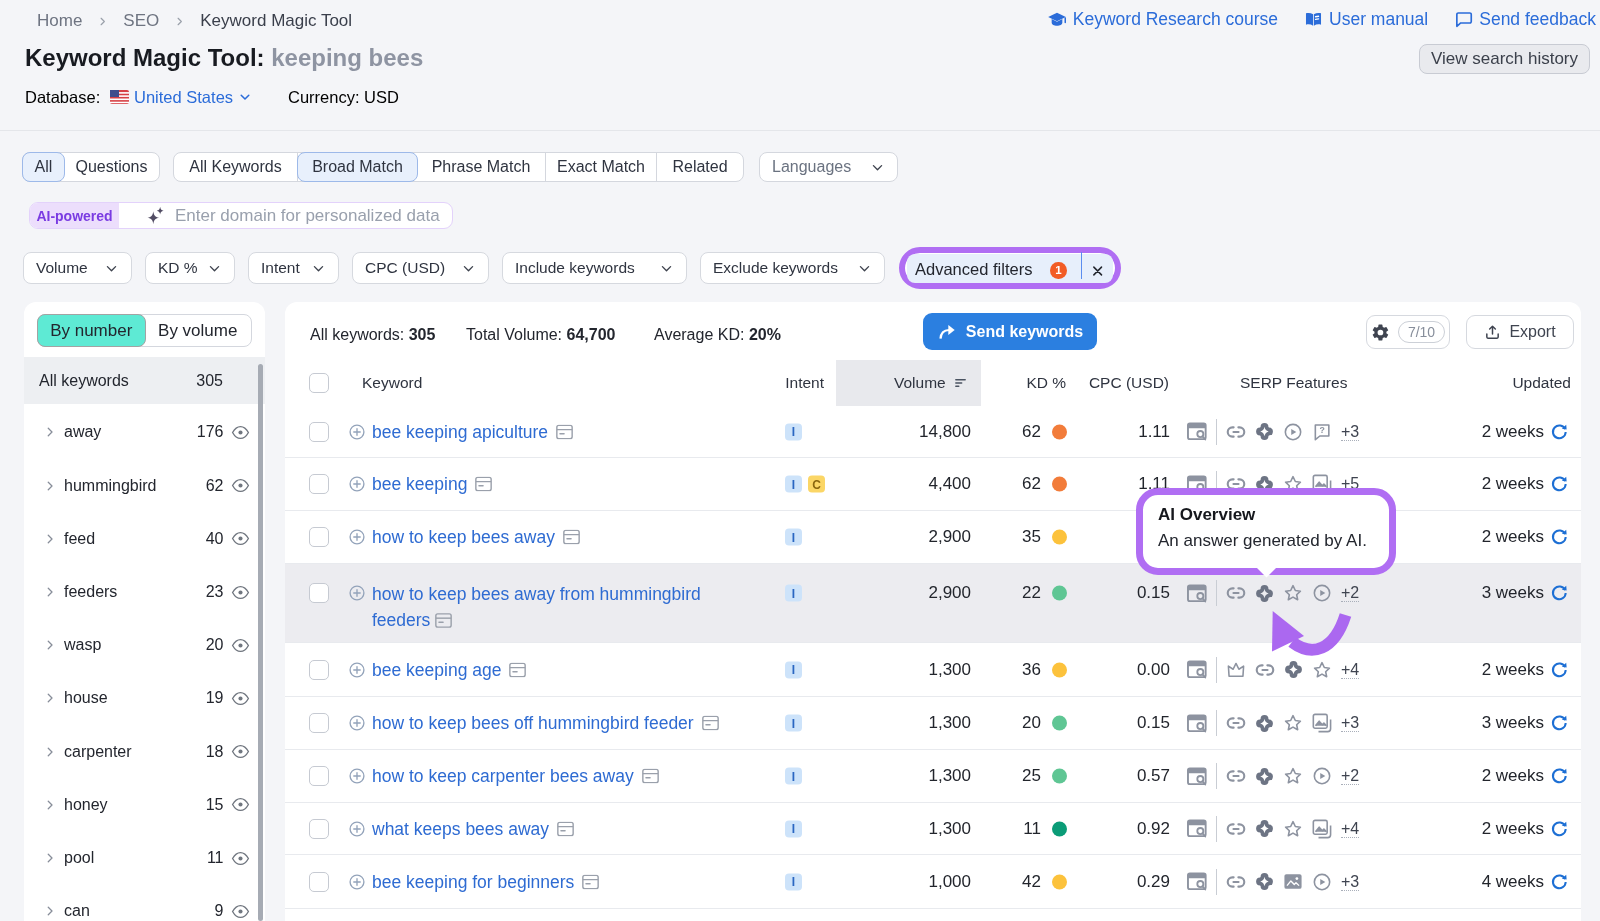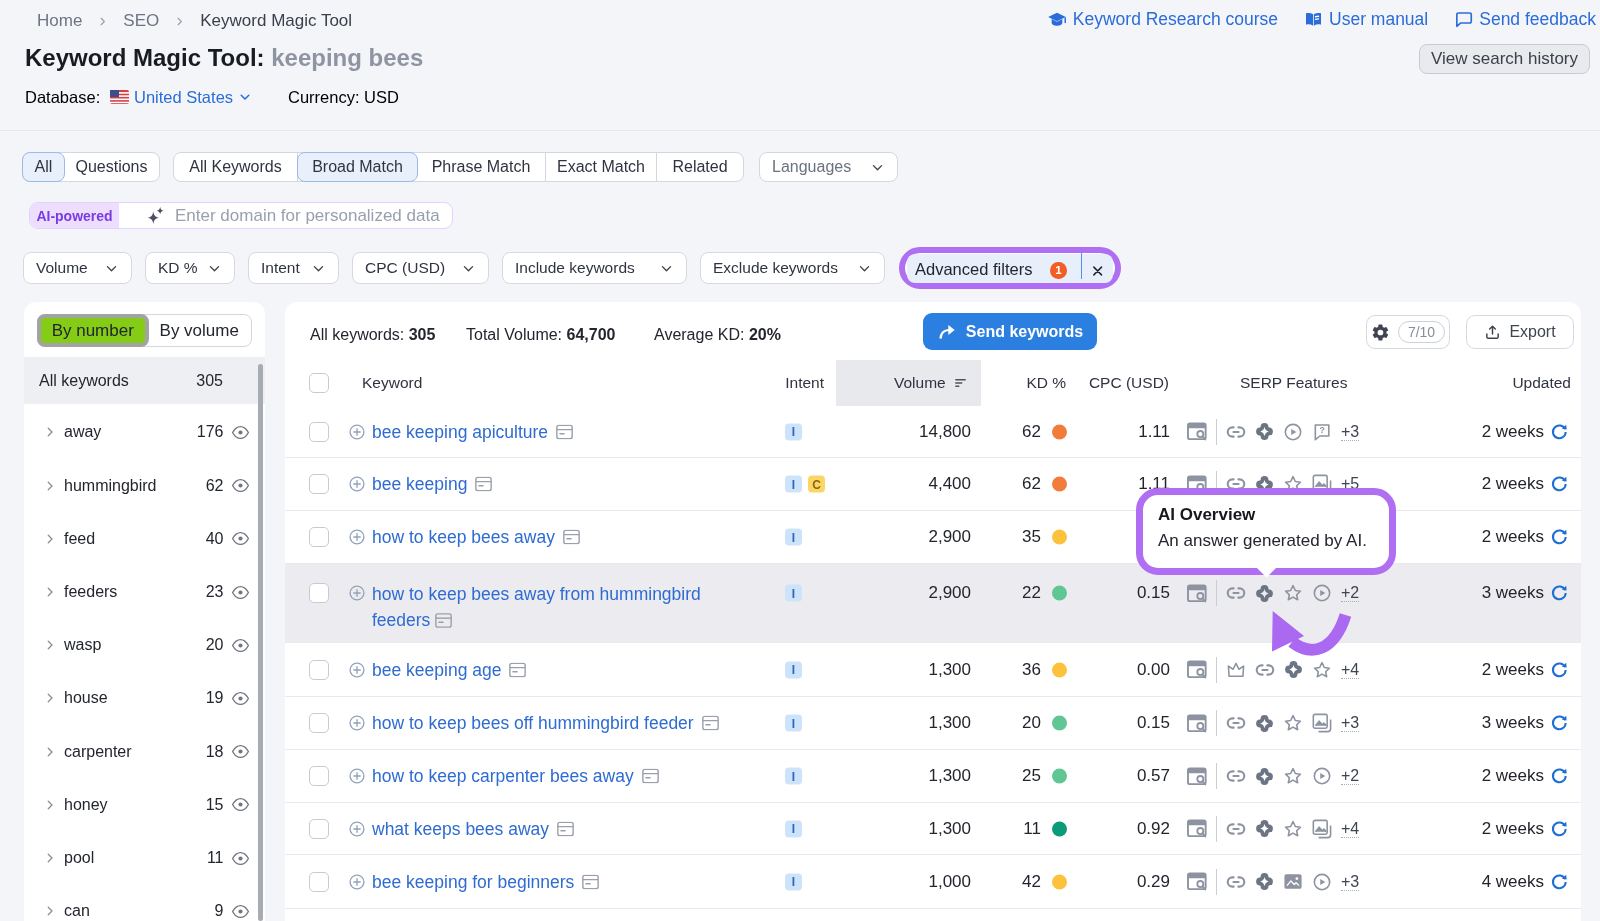--- a/index.html
+++ b/index.html
@@ -35,21 +35,21 @@
 .advring{left:899px;top:247px;width:222px;height:42px;border:6.5px solid #b06ef3;border-radius:21px;background:#fff;display:flex;align-items:center;justify-content:center}
 .advchip{width:206px;height:29px;background:#e7effb;border-radius:8px;display:flex;align-items:flex-end;font-size:16.5px;color:#23262e;padding:4px 8px}
 .advbadge{width:17px;height:17px;border-radius:50%;background:#f25c25;color:#fff;font-size:11.5px;font-weight:700;display:flex;align-items:center;justify-content:center}
 
 .card{position:absolute;background:#fff;border-radius:12px 12px 0 0}
 #side{left:24px;top:302px;width:241px;height:619px}
 #main{left:285px;top:302px;width:1296px;height:619px}
 
 .stabs{position:absolute;left:13px;top:12px;width:215px;height:33px;display:flex;border:1px solid #d4d7de;border-radius:8px;font-size:17px;color:#23262e;background:#fff}
 .stabs .t{flex:1;display:flex;align-items:center;justify-content:center}
-.stabs .sel{background:#84cc16;border:4px solid #a3a3a3;border-radius:8px;margin:-1px}
+.stabs .sel{background:#5eead4;border:1px solid #a3a3a3;border-radius:8px;margin:-1px}
 .sband{position:absolute;left:0;top:55px;width:241px;height:47px;background:#edeff2;display:flex;align-items:center;font-size:16px}
 .srow{position:absolute;left:0;width:241px;height:52px;display:flex;align-items:center;font-size:16px;color:#23262e}
 .srow .chev{position:absolute;left:20px}
 .srow .name{position:absolute;left:40px}
 .srow .cnt{position:absolute;right:41.5px;text-align:right}
 .srow .eye{position:absolute;left:207px}
 .sscroll{position:absolute;left:233.5px;top:61.5px;width:5.5px;height:557px;background:#a6abb4;border-radius:3px}
 
 .stats{position:absolute;left:0;top:0;width:1296px;height:58px;font-size:16px}
 .stats .st{position:absolute;top:24px}

